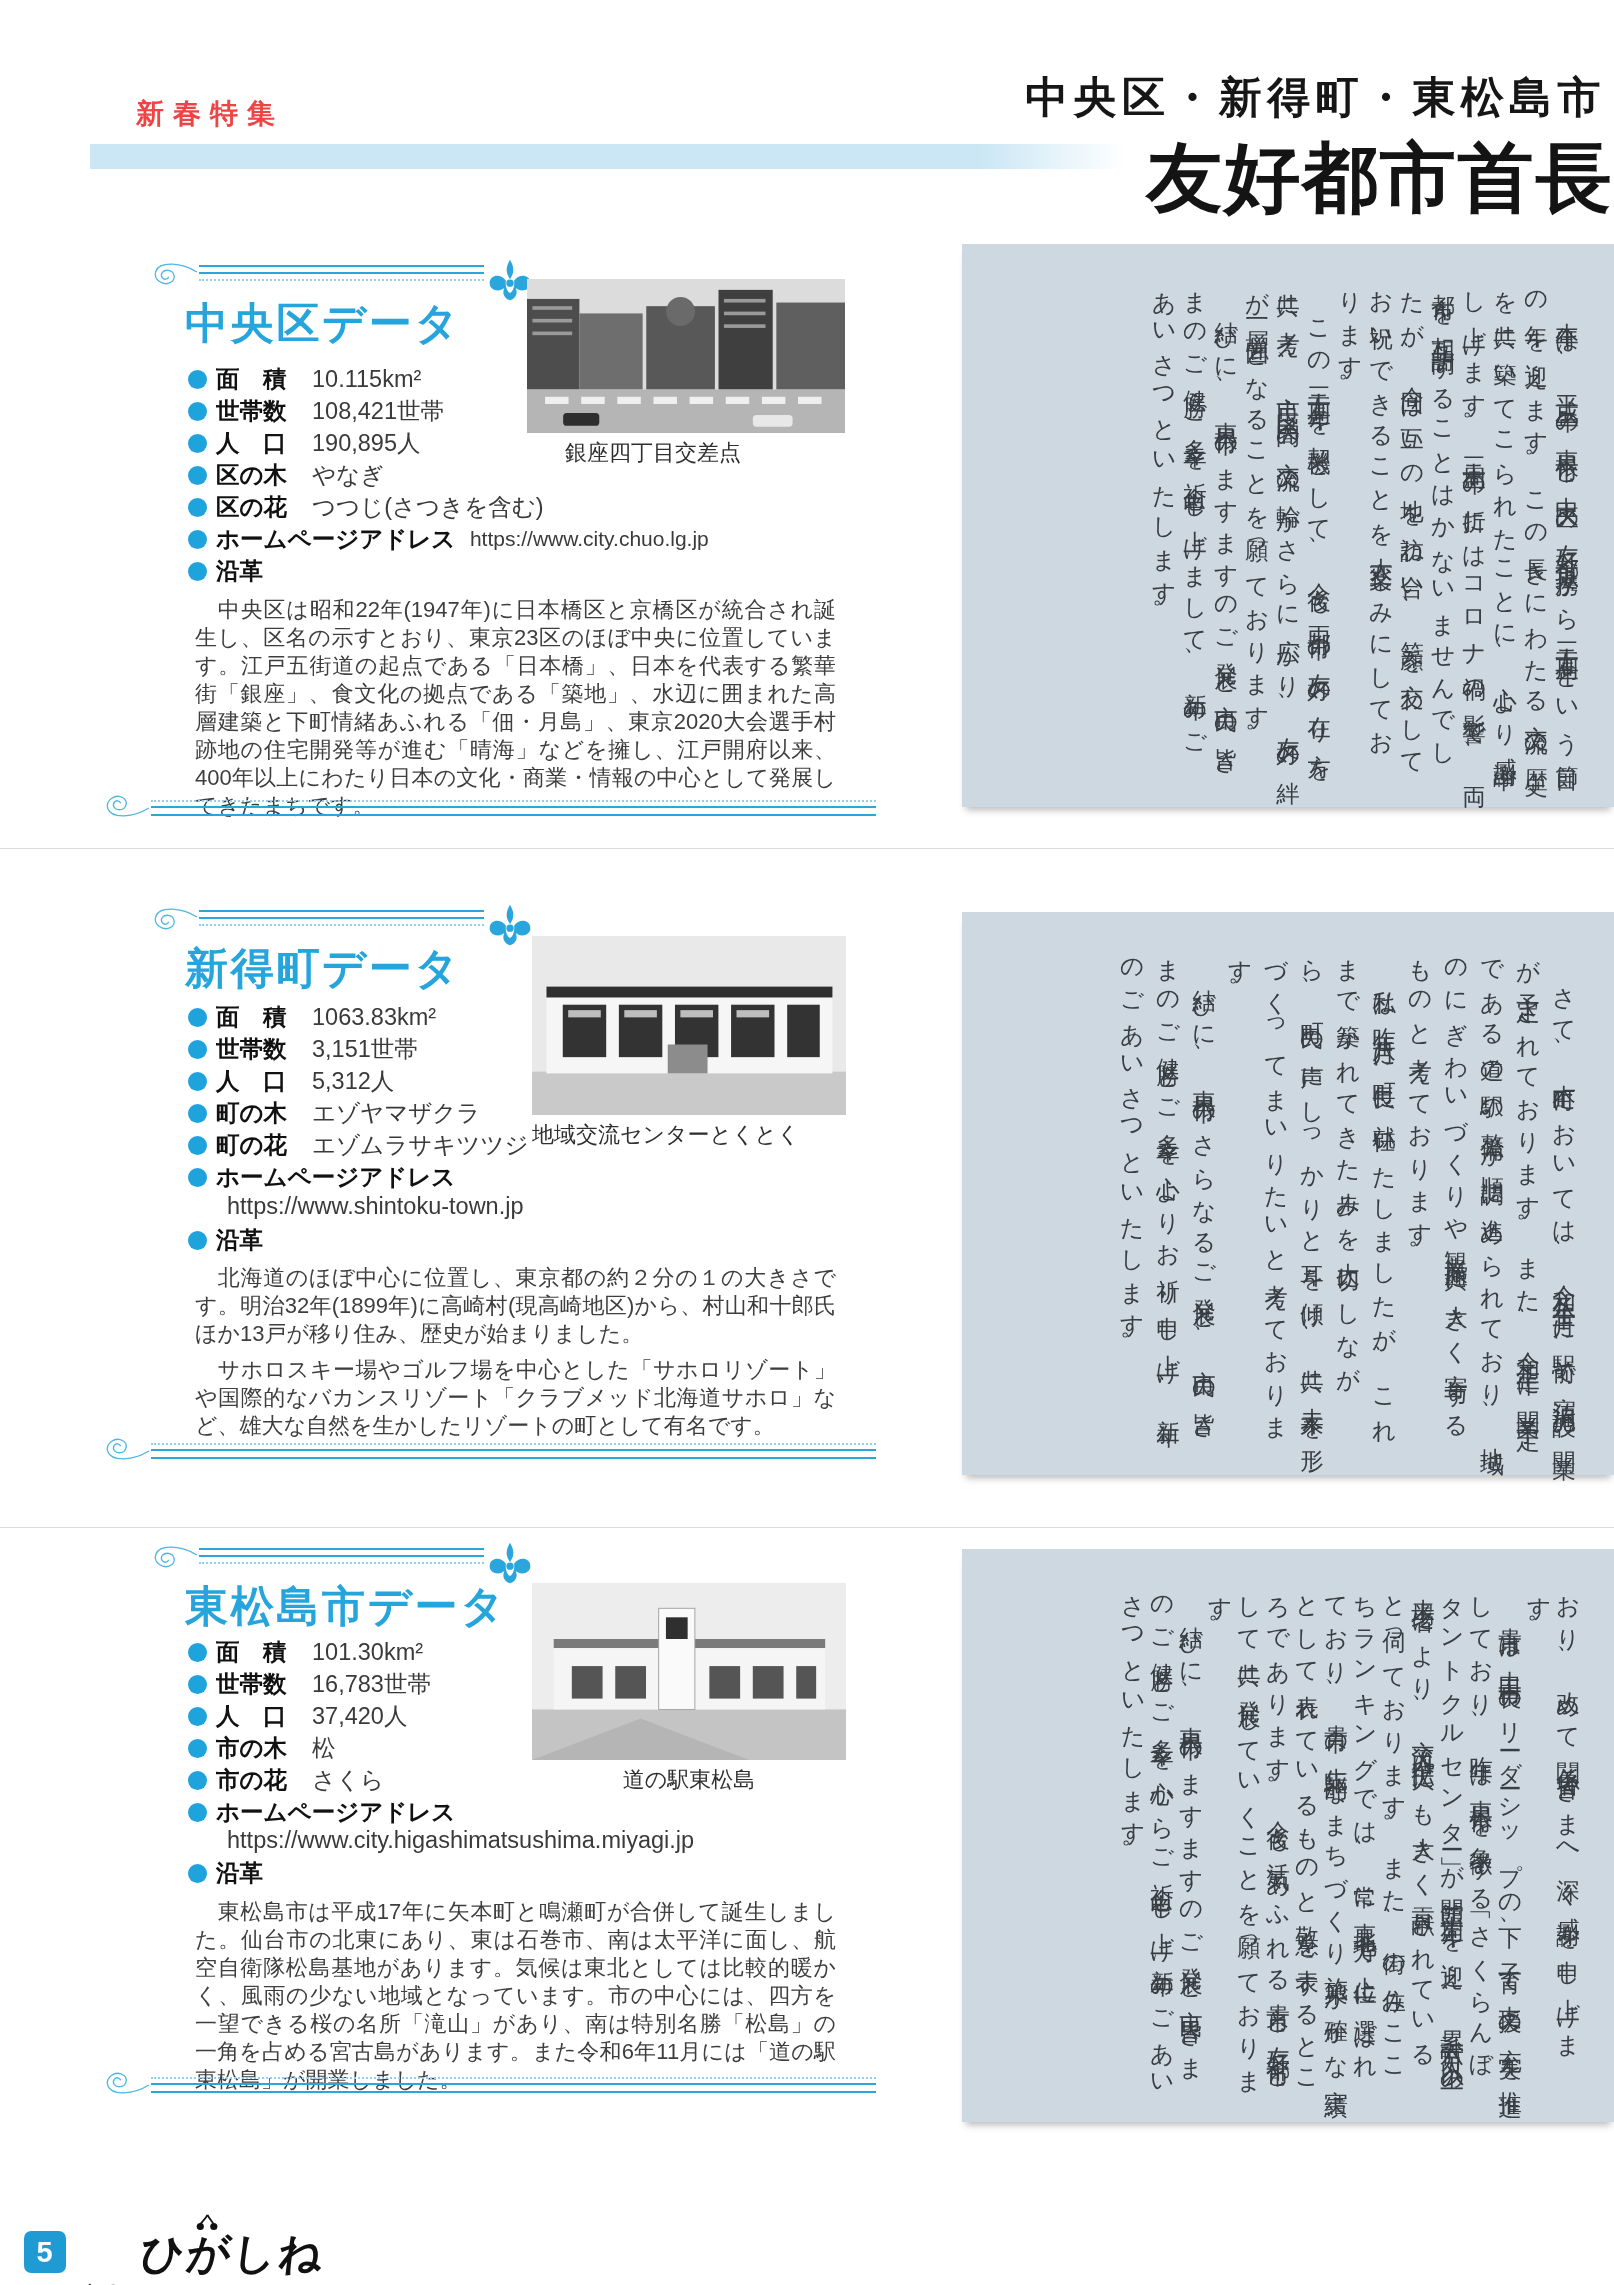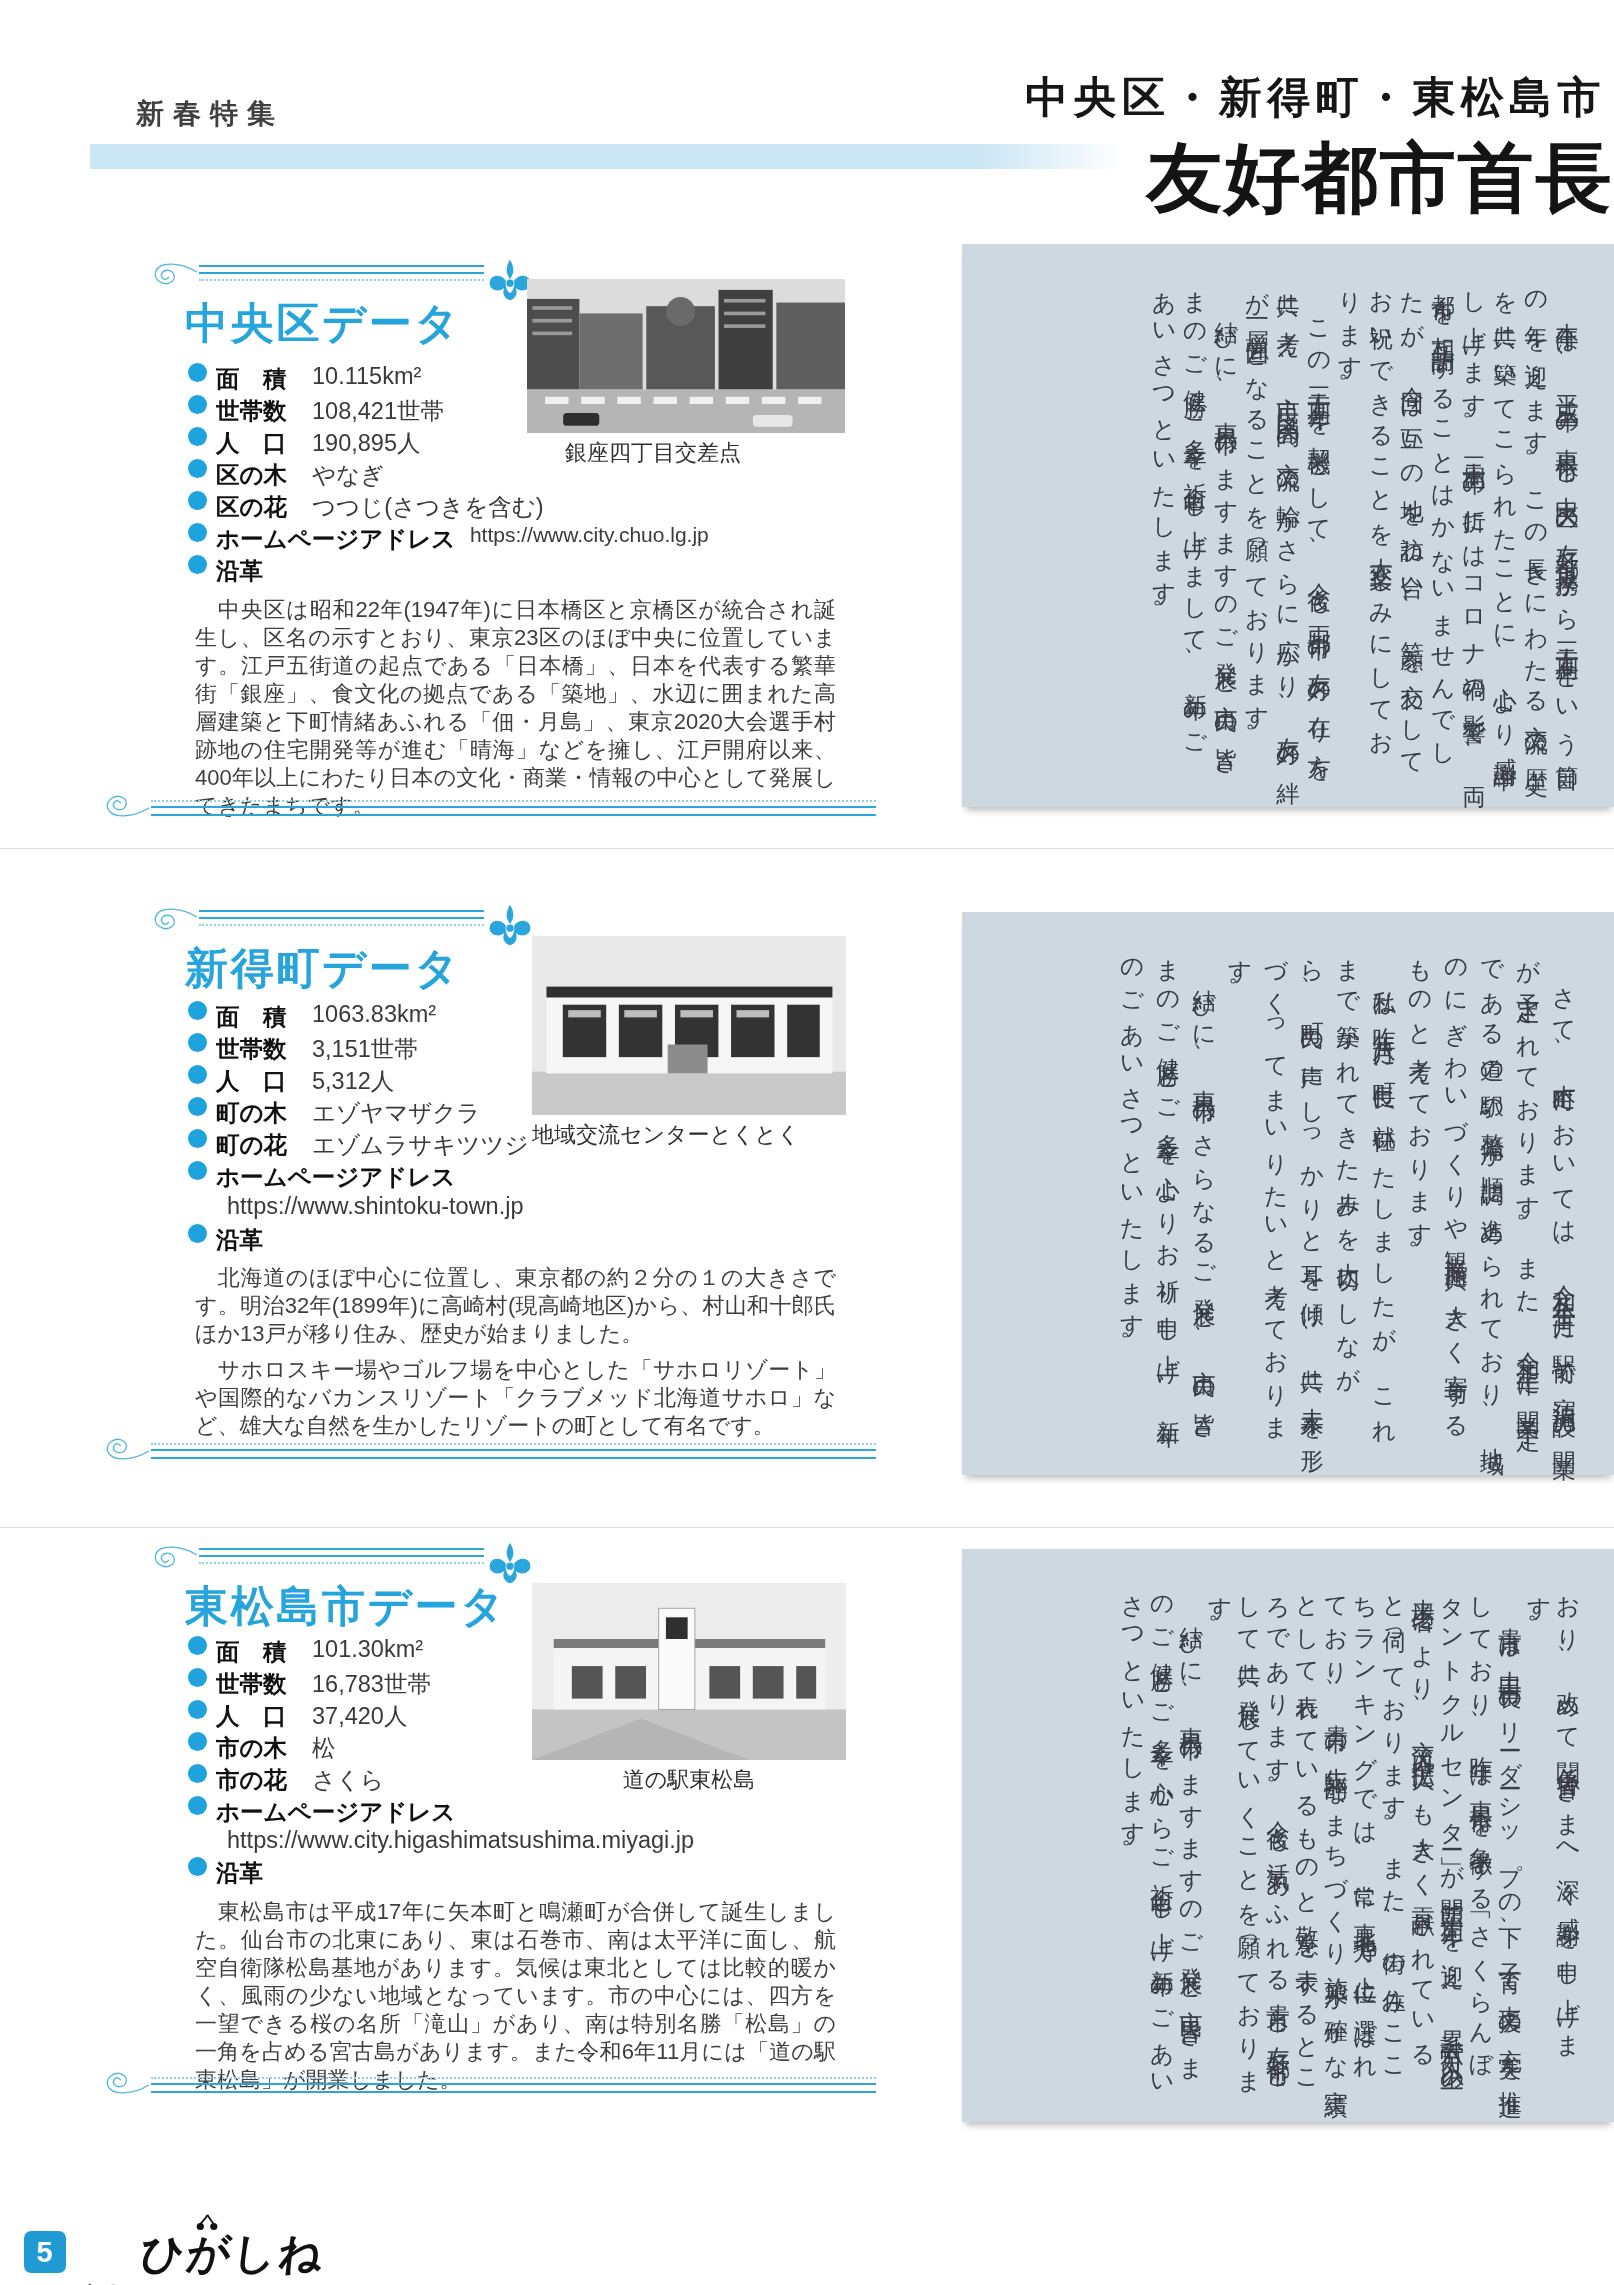--- a/index.html
+++ b/index.html
@@ -1,42 +1,42 @@
 <!DOCTYPE html>
 <html style="font-size:14.5px"><head>
 <meta charset="utf-8">
 <style>
   html,body{margin:0;padding:0;background:#fff;}
   .page{position:relative;width:1615px;height:2285px;background:#ffffff;overflow:hidden;
         font-family:"Liberation Sans","DejaVu Sans",sans-serif;}
   .abs{position:absolute;}
 
   
-  .eyebrow{left:136px;top:95px;font-size:28px;font-weight:bold;letter-spacing:9px;color:#404040;}
+  .eyebrow{left:136px;top:95px;font-size:28px;font-weight:bold;letter-spacing:9px;color:#ef4444;}
   .band{left:90px;top:144px;width:1036px;height:25px;
         background:linear-gradient(to right,#cbe7f5 0%,#cbe7f5 86%,rgba(203,231,245,0) 100%);}
   .region-line{right:9px;top:69px;font-size:43px;font-weight:800;letter-spacing:5.4px;color:#161616;white-space:nowrap;}
   .main-title{right:1.8px;top:128px;font-size:76px;font-weight:bold;letter-spacing:1.8px;color:#141414;
               font-family:"Liberation Serif","DejaVu Serif",serif;white-space:nowrap;}
 
   .sep{left:0;width:1615px;height:0.9px;background:#dadada;}
 
   
   .databox{left:102px;width:775px;}
   .frame-top{left:50px;top:1.8px;width:384px;display:flex;align-items:flex-start;}
   .frame-bottom{left:1.8px;width:772px;display:flex;align-items:flex-end;}
   .lines{flex:1;margin-top:8.1px;}
   .dline{height:5.4px;border-top:2.7px solid #2aa6dc;border-bottom:2.7px solid #2aa6dc;}
   .dotline{margin-top:4.5px;height:0;border-top:2.7px dotted #8fd0ec;}
   .lines-b{flex:1;margin-bottom:7.2px;}
   .lines-b .dotline{margin:0 0 4.5px 0;}
   .orn{flex-shrink:0;}
   .box-title{left:83px;top:40px;font-size:43px;font-weight:800;letter-spacing:2.7px;color:#25a5dc;white-space:nowrap;}
   .rows{left:86px;}
-  .row{height:32px;display:flex;align-items:flex-start;white-space:nowrap;}
+  .row{height:32px;display:flex;align-items:center;white-space:nowrap;}
   .bullet{width:19px;height:19px;border-radius:50%;background:#1fa3dc;margin-right:9px;flex-shrink:0;}
   .rlabel{font-size:23.5px;font-weight:700;color:#111;width:96px;}
   .rlabel.wide{width:auto;}
   .rvalue{font-size:23.5px;color:#3a3a3a;}
   .url-inline{font-size:21px;color:#3a3a3a;margin-left:14.5px;}
   .hp-url{left:109px;font-size:23.5px;color:#3a3a3a;white-space:nowrap;margin-left:16px;}
   .hist{left:85px;width:657px;font-size:22px;line-height:28px;color:#3e3e3e;text-align:justify;}
   .hist p{margin:8px;}
   .photo-wrap{text-align:center;}
   .photo-wrap svg{display:block;background:#ddd;}

